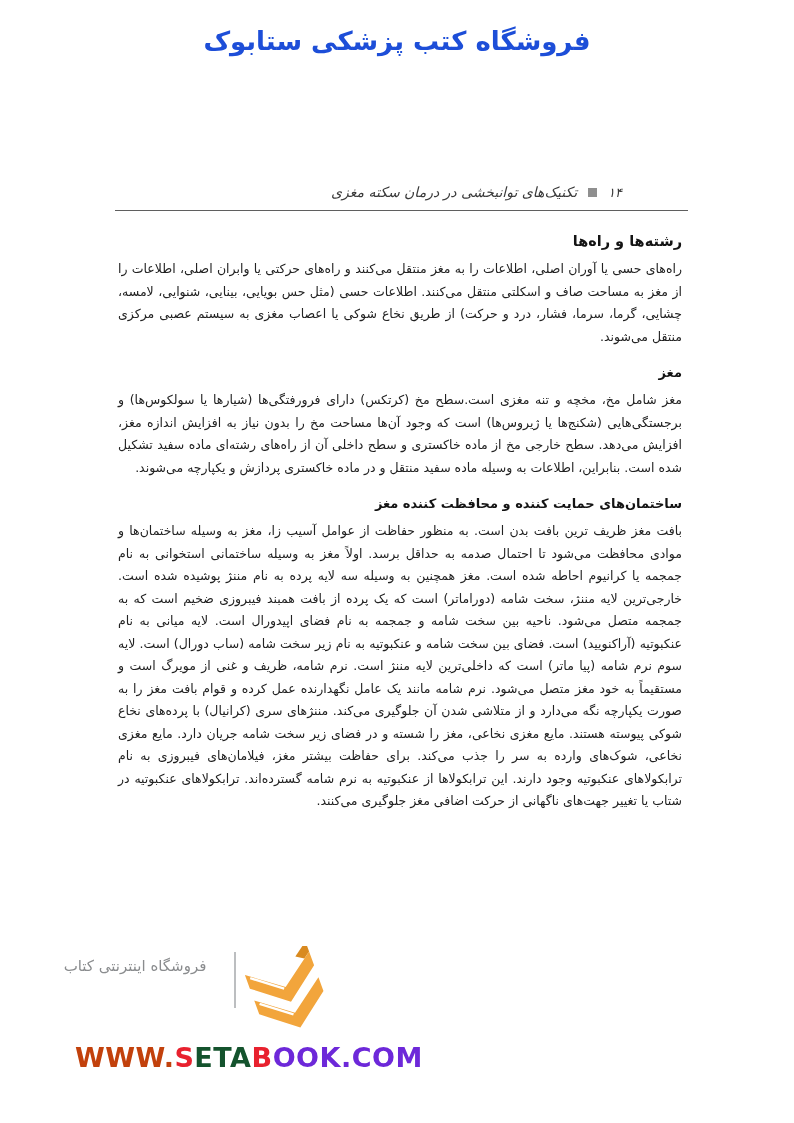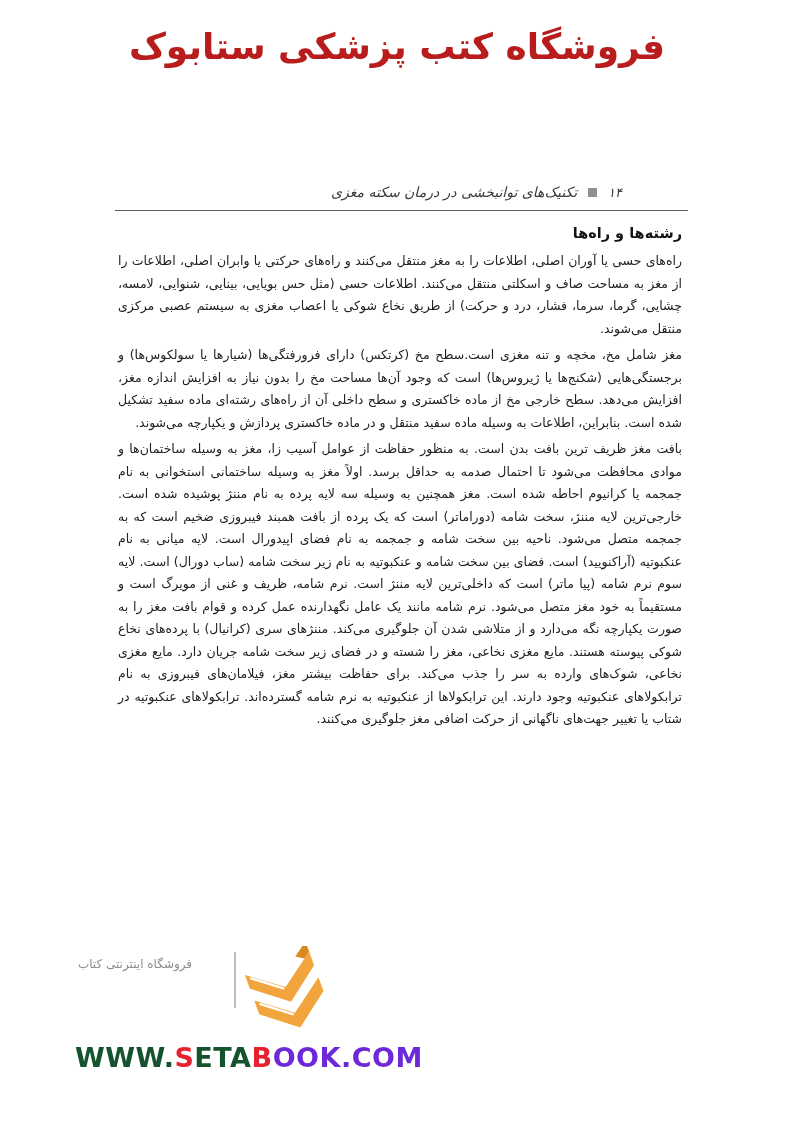--- a/index.html
+++ b/index.html
@@ -10,24 +10,24 @@
     overflow: hidden;
     font-family: "DejaVu Sans", sans-serif;
     color: #1b1b1b;
   }
 
   
   .site-title {
     direction: rtl;
     text-align: center;
     font-weight: bold;
-    font-size: 36px;
+    font-size: 26px;
     padding-top: 26px;
     letter-spacing: 0;
-    color: #b91c1c;
+    color: #1d4ed8;
   }
 
   
   .running-header {
     position: absolute;
     top: 184px; left: 118px; right: 112px;
     direction: rtl;
     display: flex;
     align-items: center;
     gap: 11px;
@@ -40,21 +40,21 @@
 
   .header-rule {
     position: absolute;
     top: 210px; left: 115px; right: 106px;
     border-top: 1px solid #5f5f5f;
   }
 
   
   .content {
     position: absolute;
-    top: 208px; left: 118px; right: 112px;
+    top: 216px; left: 118px; right: 112px;
     direction: rtl;
   }
   .content h2 {
     font-size: 14.5px; font-weight: bold;
     margin: 17px 0 9px 0; color: #141414;
   }
   .content h3 {
     font-size: 13px; font-weight: bold;
     margin: 17px 0 9px 0; color: #141414;
   }
@@ -76,21 +76,21 @@
   .logo-text-col { width: 180px; text-align: center; padding-top: 6px; }
   .logo-wordmark {
     direction: rtl;
     font-size: 38px;
     font-weight: bold;
     line-height: 1.0;
     white-space: nowrap;
   }
   .logo-tagline {
     direction: rtl;
-    font-size: 12px;
+    font-size: 15px;
     color: #8a8c8e;
     margin-top: 5px;
     white-space: nowrap;
   }
   .logo-divider {
     width: 2px; height: 56px;
     background: #bcbec0;
     margin: 6px 9px 0 9px;
     flex: 0 0 auto;
   }
@@ -112,34 +112,36 @@
 <div class="running-header">
   <span class="page-number">۱۴</span>
   <span class="square-bullet"></span>
   <span class="book-title">تکنیک‌های توانبخشی در درمان سکته مغزی</span>
 </div>
 <div class="header-rule"></div>
 
 <div class="content">
     <h2>رشته‌ها و راه‌ها</h2>
     <p>راه‌های حسی یا آوران اصلی، اطلاعات را به مغز منتقل می‌کنند و راه‌های حرکتی یا وابران اصلی، اطلاعات را از مغز به مساحت صاف و اسکلتی منتقل می‌کنند. اطلاعات حسی (مثل حس بویایی، بینایی، شنوایی، لامسه، چشایی، گرما، سرما، فشار، درد و حرکت) از طریق نخاع شوکی یا اعصاب مغزی به سیستم عصبی مرکزی منتقل می‌شوند.</p>
+    <h3>مغز</h3>
     <p>مغز شامل مخ، مخچه و تنه مغزی است.سطح مخ (کرتکس) دارای فرورفتگی‌ها (شیارها یا سولکوس‌ها) و برجستگی‌هایی (شکنج‌ها یا ژیروس‌ها) است که وجود آن‌ها مساحت مخ را بدون نیاز به افزایش اندازه مغز، افزایش می‌دهد. سطح خارجی مخ از ماده خاکستری و سطح داخلی آن از راه‌های رشته‌ای ماده سفید تشکیل شده است. بنابراین، اطلاعات به وسیله ماده سفید منتقل و در ماده خاکستری پردازش و یکپارچه می‌شوند.</p>
+    <h3>ساختمان‌های حمایت کننده و محافظت کننده مغز</h3>
     <p>بافت مغز ظریف ترین بافت بدن است. به منظور حفاظت از عوامل آسیب زا، مغز به وسیله ساختمان‌ها و موادی محافظت می‌شود تا احتمال صدمه به حداقل برسد. اولاً مغز به وسیله ساختمانی استخوانی به نام جمجمه یا کرانیوم احاطه شده است. مغز همچنین به وسیله سه لایه پرده به نام مننژ پوشیده شده است. خارجی‌ترین لایه مننژ، سخت شامه (دوراماتر) است که یک پرده از بافت همبند فیبروزی ضخیم است که به جمجمه متصل می‌شود. ناحیه بین سخت شامه و جمجمه به نام فضای اپیدورال است. لایه میانی به نام عنکبوتیه (آراکنویید) است. فضای بین سخت شامه و عنکبوتیه به نام زیر سخت شامه (ساب دورال) است. لایه سوم نرم شامه (پیا ماتر) است که داخلی‌ترین لایه مننژ است. نرم شامه، ظریف و غنی از مویرگ است و مستقیماً به خود مغز متصل می‌شود. نرم شامه مانند یک عامل نگهدارنده عمل کرده و قوام بافت مغز را به صورت یکپارچه نگه می‌دارد و از متلاشی شدن آن جلوگیری می‌کند. مننژهای سری (کرانیال) با پرده‌های نخاع شوکی پیوسته هستند. مایع مغزی نخاعی، مغز را شسته و در فضای زیر سخت شامه جریان دارد. مایع مغزی نخاعی، شوک‌های وارده به سر را جذب می‌کند. برای حفاظت بیشتر مغز، فیلامان‌های فیبروزی به نام ترابکولاهای عنکبوتیه وجود دارند. این ترابکولاها از عنکبوتیه به نرم شامه گسترده‌اند. ترابکولاهای عنکبوتیه در شتاب یا تغییر جهت‌های ناگهانی از حرکت اضافی مغز جلوگیری می‌کنند.</p>
   </div>
 
 <div class="footer">
   <div class="logo-row">
     <div class="logo-text-col">
       <div class="logo-tagline">فروشگاه اینترنتی کتاب</div>
     </div>
     <div class="logo-divider"></div>
     <svg class="logo-emblem" viewBox="0 0 84 86" aria-hidden="true">
       <g transform="rotate(-20 42 43)">
         <path d="M7 16 L42 42 L77 16 L77 31 L42 58 L7 31 Z" fill="#F2A53C"></path>
         <path d="M7 44 L42 70 L77 44 L77 59 L42 86 L7 59 Z" fill="#F2A53C"></path>
         <line x1="11" y1="21" x2="40" y2="43" stroke="#ffffff" stroke-width="2.5"></line>
         <line x1="11" y1="49" x2="40" y2="71" stroke="#ffffff" stroke-width="2.5"></line>
         <path d="M62 16 L77 5 L77 16 L70 21 Z" fill="#d98a1f"></path>
       </g>
     </svg>
   </div>
-  <div class="site-url"><span style="color: #14532d;">WWW.</span><span style="color: rgb(232, 33, 46);">S</span><span style="color: #14532d;">ETA</span><span style="color: rgb(232, 33, 46);">B</span><span style="color: #6d28d9;">OOK.COM</span></div>
+  <div class="site-url"><span style="color: #c2410c;">WWW.</span><span style="color: rgb(232, 33, 46);">S</span><span style="color: #14532d;">ETA</span><span style="color: rgb(232, 33, 46);">B</span><span style="color: #6d28d9;">OOK.COM</span></div>
 </div>
 
 </body></html>

